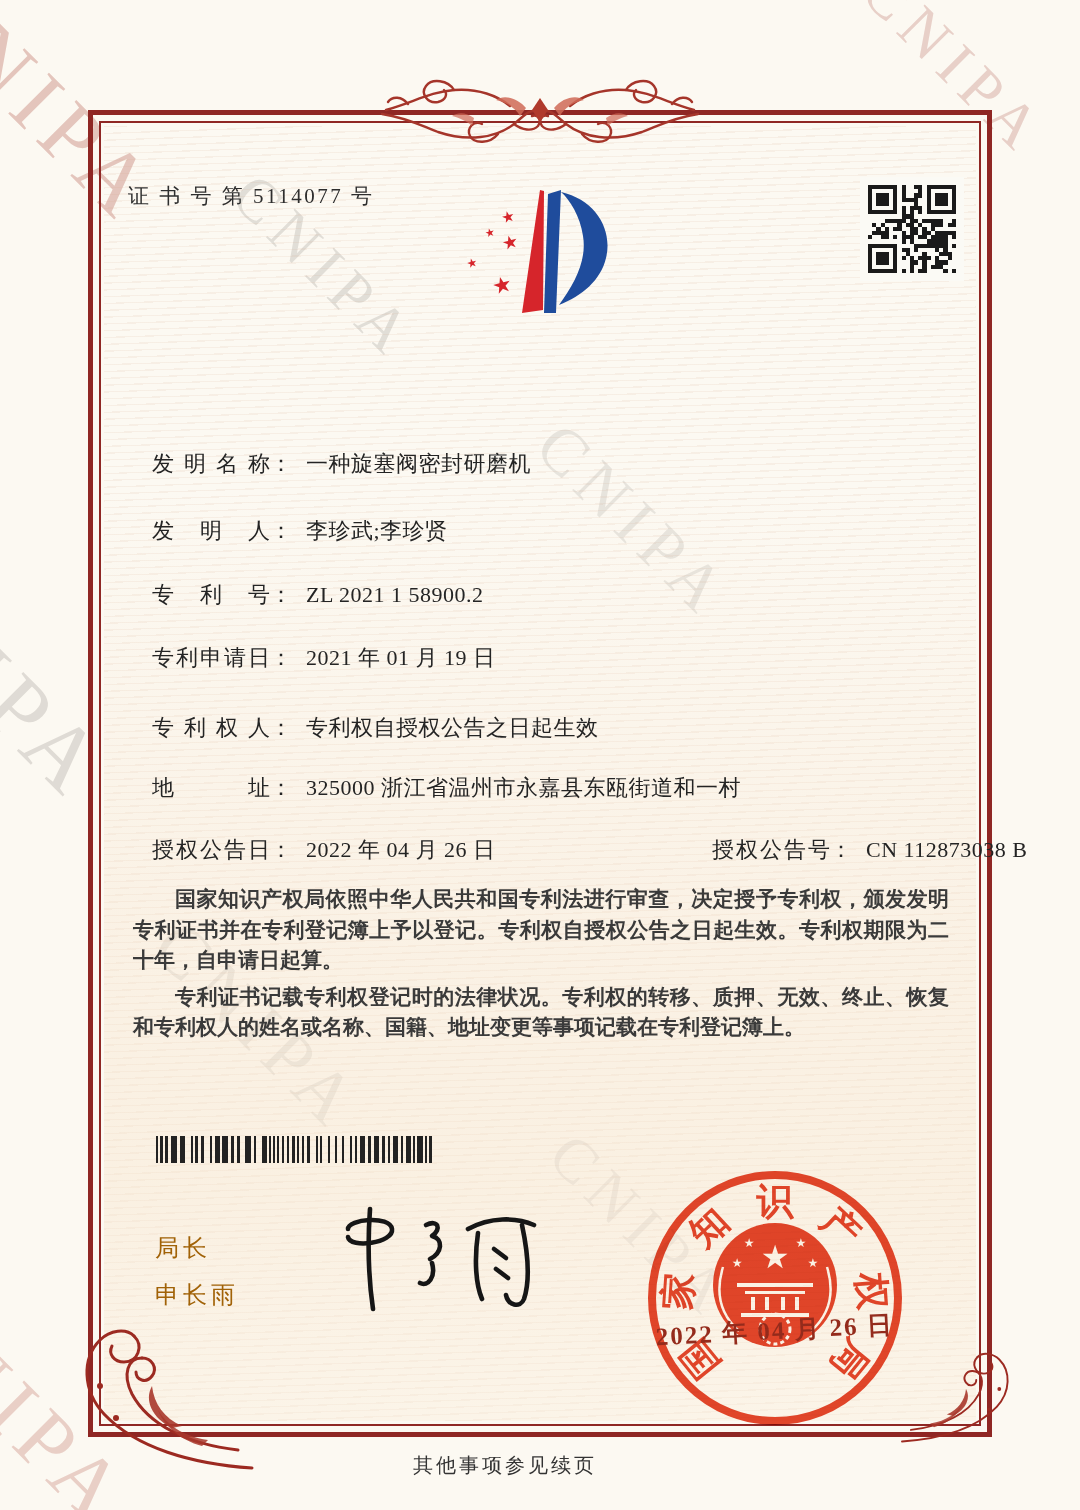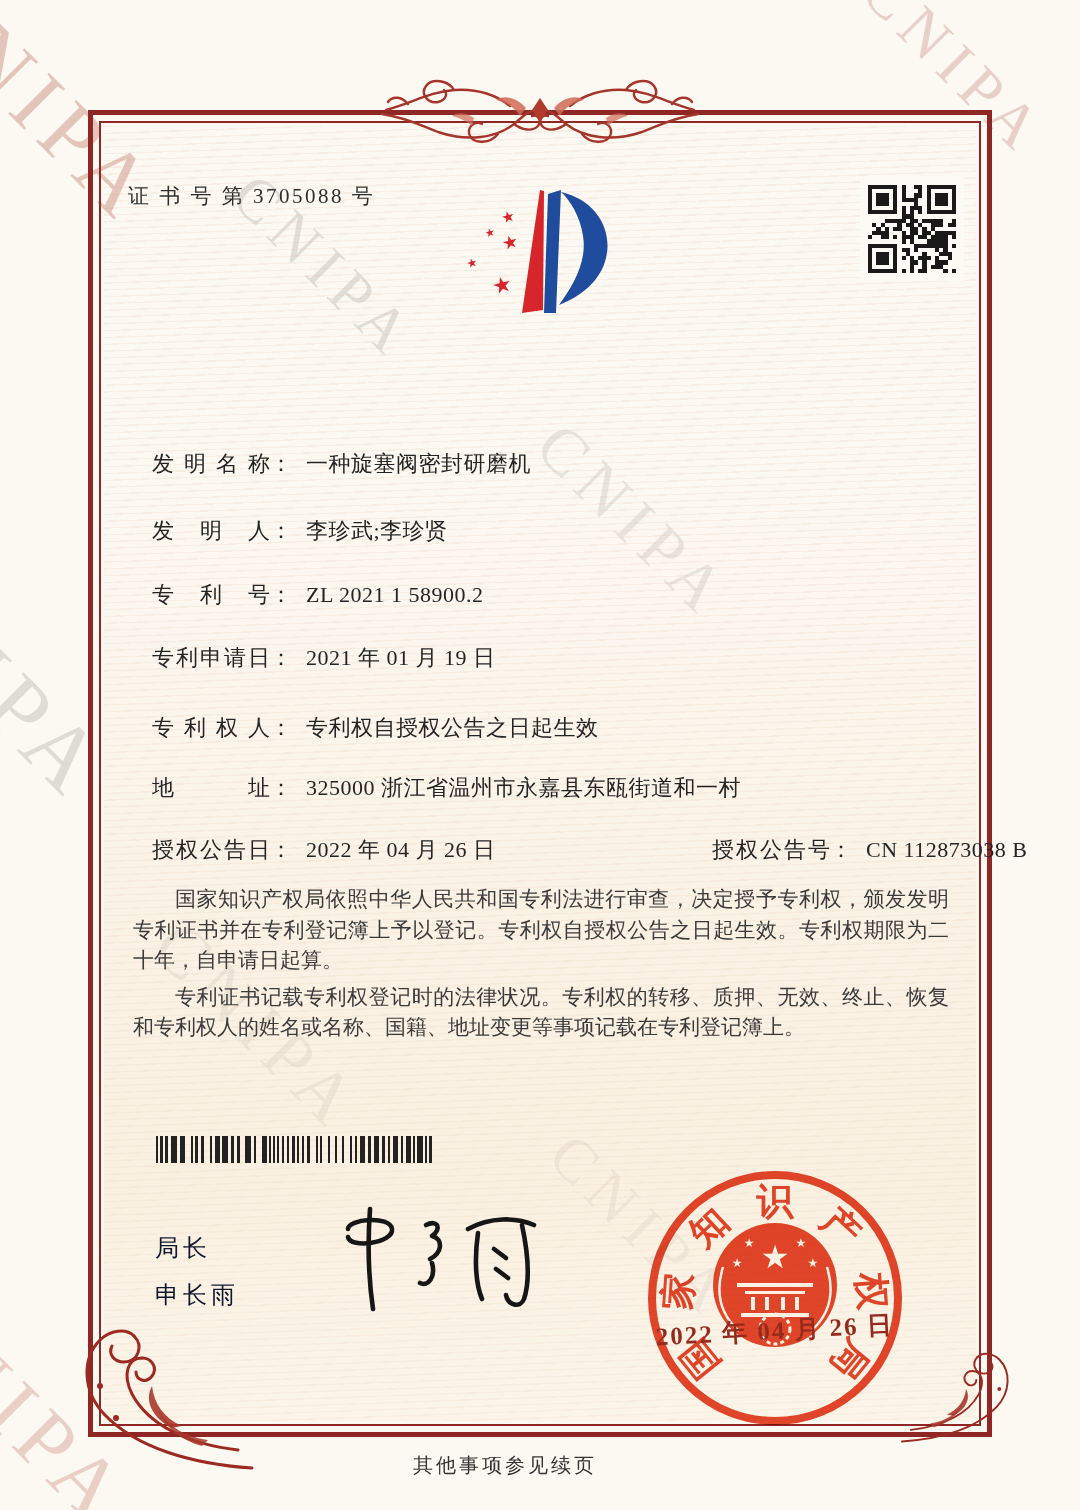--- a/index.html
+++ b/index.html
@@ -41,25 +41,25 @@
     display:flex;align-items:center;justify-content:center;}
   
   .field-row{position:absolute;left:152px;height:30px;font-size:22px;white-space:nowrap;color:#242424;}
   .flabel{display:inline-flex;justify-content:space-between;width:118px;vertical-align:top;}
   .colon{display:inline-block;margin-right:14px;}
   .fvalue{letter-spacing:.5px;margin-top:20px;}
   .grant-col2{position:absolute;left:560px;top:0;}
   
   .body-text{position:absolute;left:133px;top:884px;width:816px;font-size:21px;line-height:30.5px;
     color:#3a3a3a;text-align:justify;}
-  .body-text p{margin:0;text-indent:2em;}
+  .body-text p{margin:0;text-indent:2em;font-weight:bold;}
   .body-text p + p{margin-top:6px;}
   
   .barcode-svg{position:absolute;left:155px;top:1136px;}
-  .signer{position:absolute;left:155px;top:1232px;font-size:24px;letter-spacing:4px;color:#0f172a;}
+  .signer{position:absolute;left:155px;top:1232px;font-size:24px;letter-spacing:4px;color:#a16207;}
   .signer .name{display:block;margin-top:15px;}
   .signature-svg{position:absolute;left:318px;top:1203px;}
   
   .seal-svg{position:absolute;left:640px;top:1163px;opacity:.93;mix-blend-mode:multiply;}
   .seal-char{font-family:"Liberation Serif","DejaVu Serif",serif;font-weight:bold;font-size:37px;
     fill:#e23a1d;text-anchor:middle;dominant-baseline:central;}
   .seal-date{font-family:"Liberation Serif","DejaVu Serif",serif;font-weight:bold;font-size:25px;
     letter-spacing:2px;fill:#8f1d0d;text-anchor:middle;}
   .emblem-star{font-family:"DejaVu Sans","Liberation Sans",sans-serif;fill:#ffffff;
     text-anchor:middle;dominant-baseline:central;}
@@ -123,21 +123,21 @@
         <circle cx="48" cy="64" r="3" fill="#9c2a21" stroke="none"></circle>
         <circle cx="64" cy="96" r="3" fill="#9c2a21" stroke="none"></circle>
       </g>
     </defs>
     <use href="#flr"></use>
   </svg>
   <svg class="flourish-br" width="135" height="122" viewBox="0 0 135 122">
     <use href="#flr" transform="translate(135,0) scale(-0.64,0.64)"></use>
   </svg>
 
-  <div class="cert-no">证 书 号 第 3705088 号</div>
+  <div class="cert-no">证 书 号 第 5114077 号</div>
 
   <svg class="logo-svg" id="logo-svg" width="200" height="142" viewBox="0 0 200 142">
     <polygon points="100,12 104,13 103,132 82,135" fill="#d6252b"></polygon>
     <polygon points="108,16 121,12 116,135 104,135" fill="#1f4c9c"></polygon>
     <path d="M121,14 C156,22 173,52 166,80 C161,102 142,118 119,127 C135,105 147,82 143,58 C140,38 130,22 121,14 Z" fill="#1f4c9c"></path>
     <g id="logo-stars">
         <text x="68" y="39" class="logo-star" font-size="15" transform="rotate(-14 68 39)">★</text>
         <text x="50" y="55" class="logo-star" font-size="11" transform="rotate(-14 50 55)">★</text>
         <text x="70" y="64" class="logo-star" font-size="18" transform="rotate(-14 70 64)">★</text>
         <text x="32" y="85" class="logo-star" font-size="12" transform="rotate(-14 32 85)">★</text>

